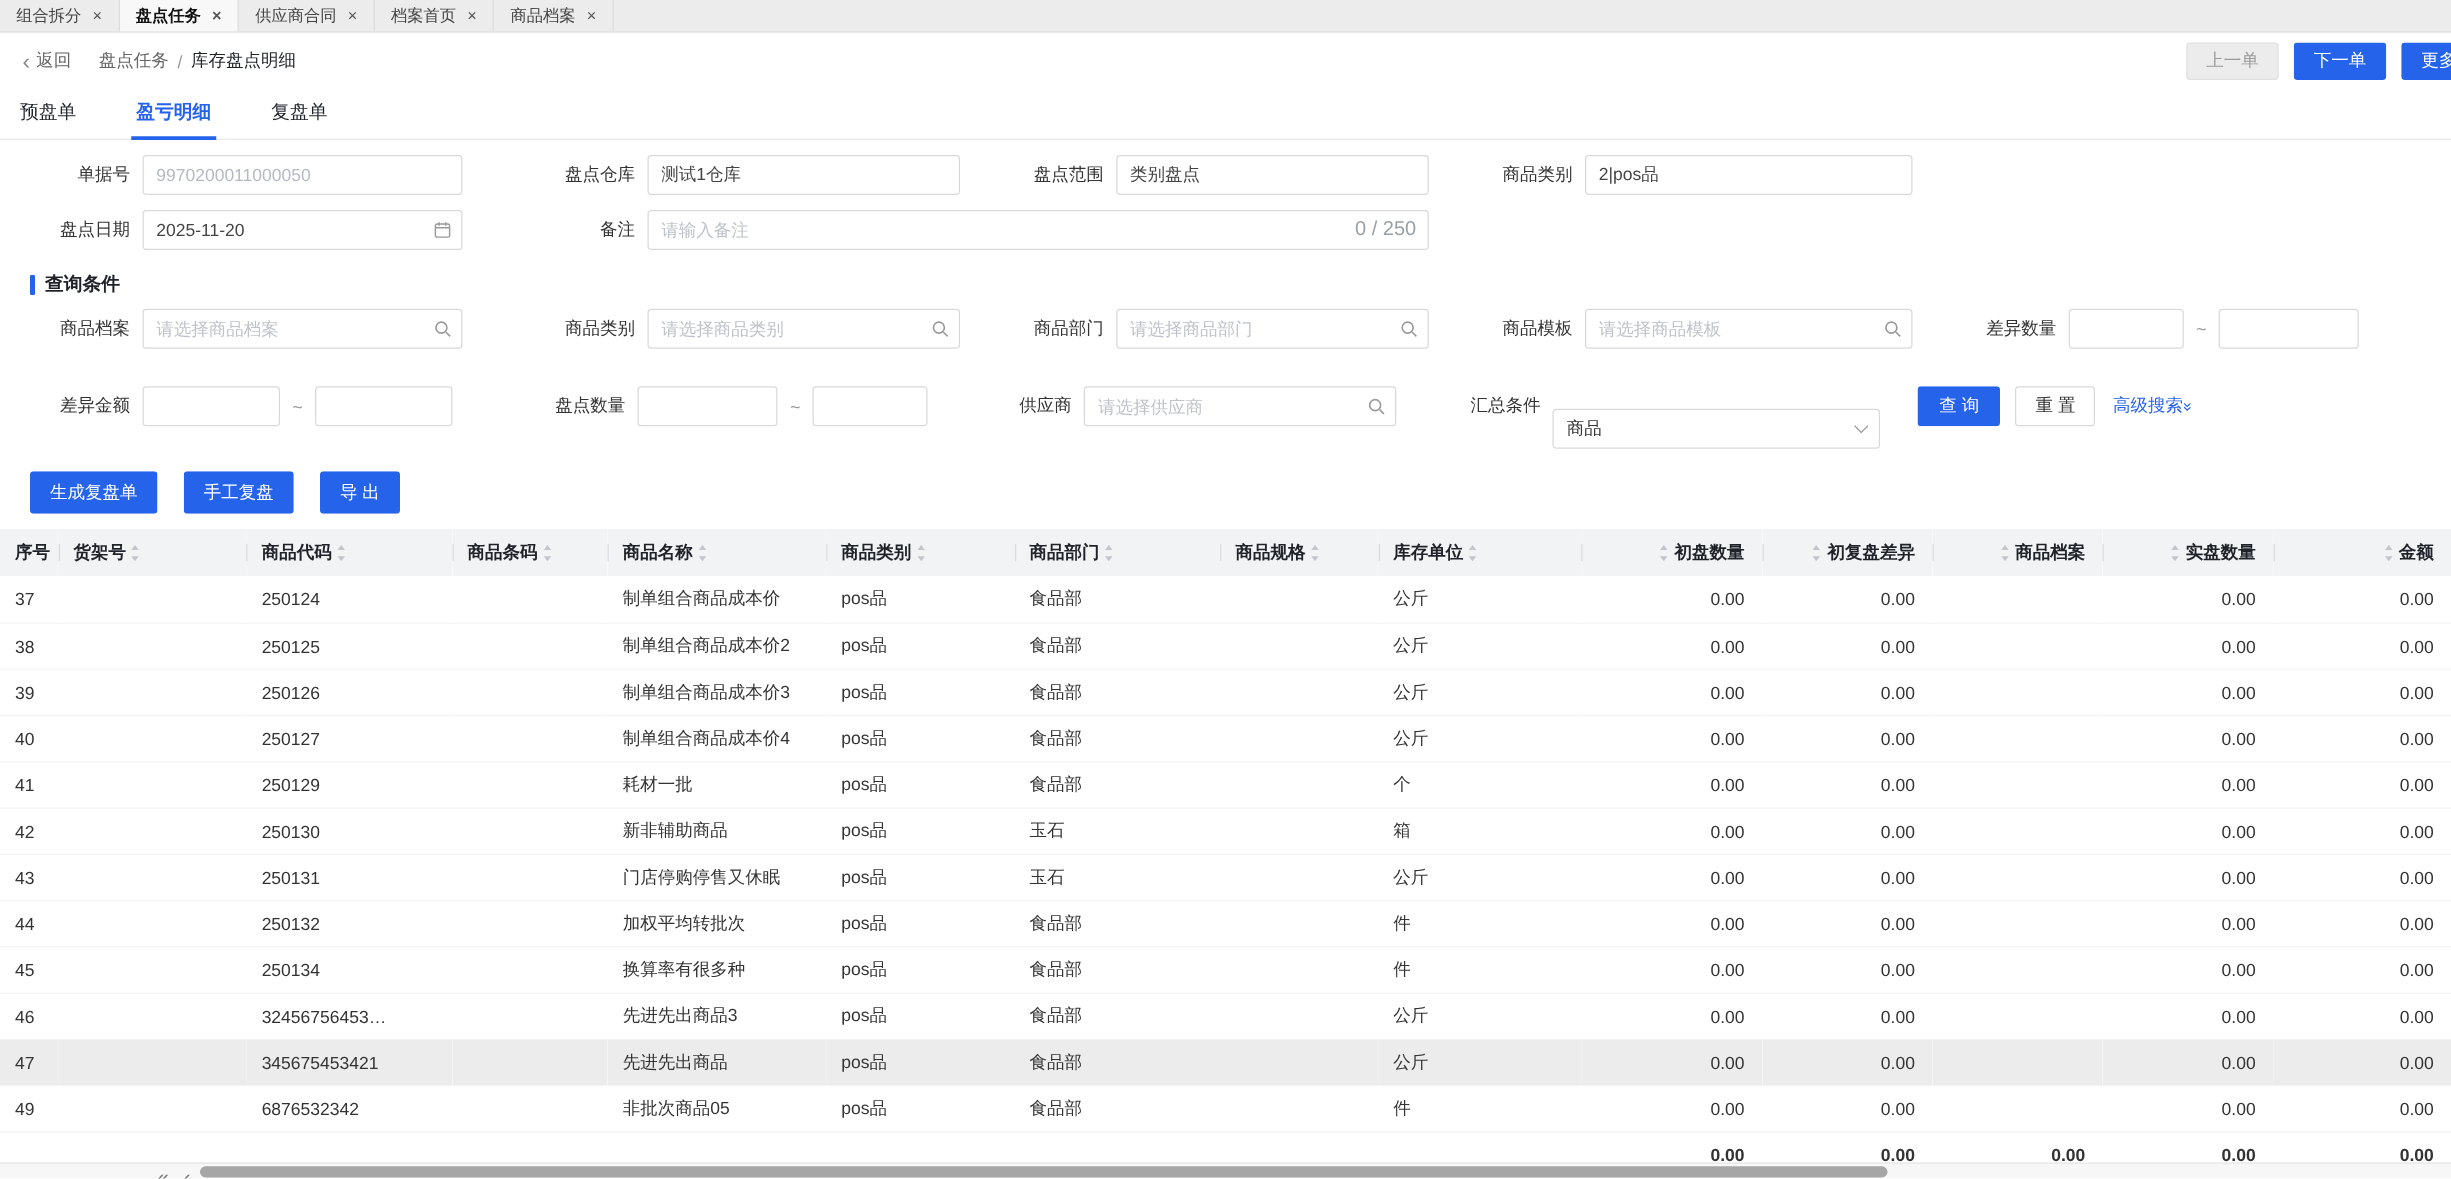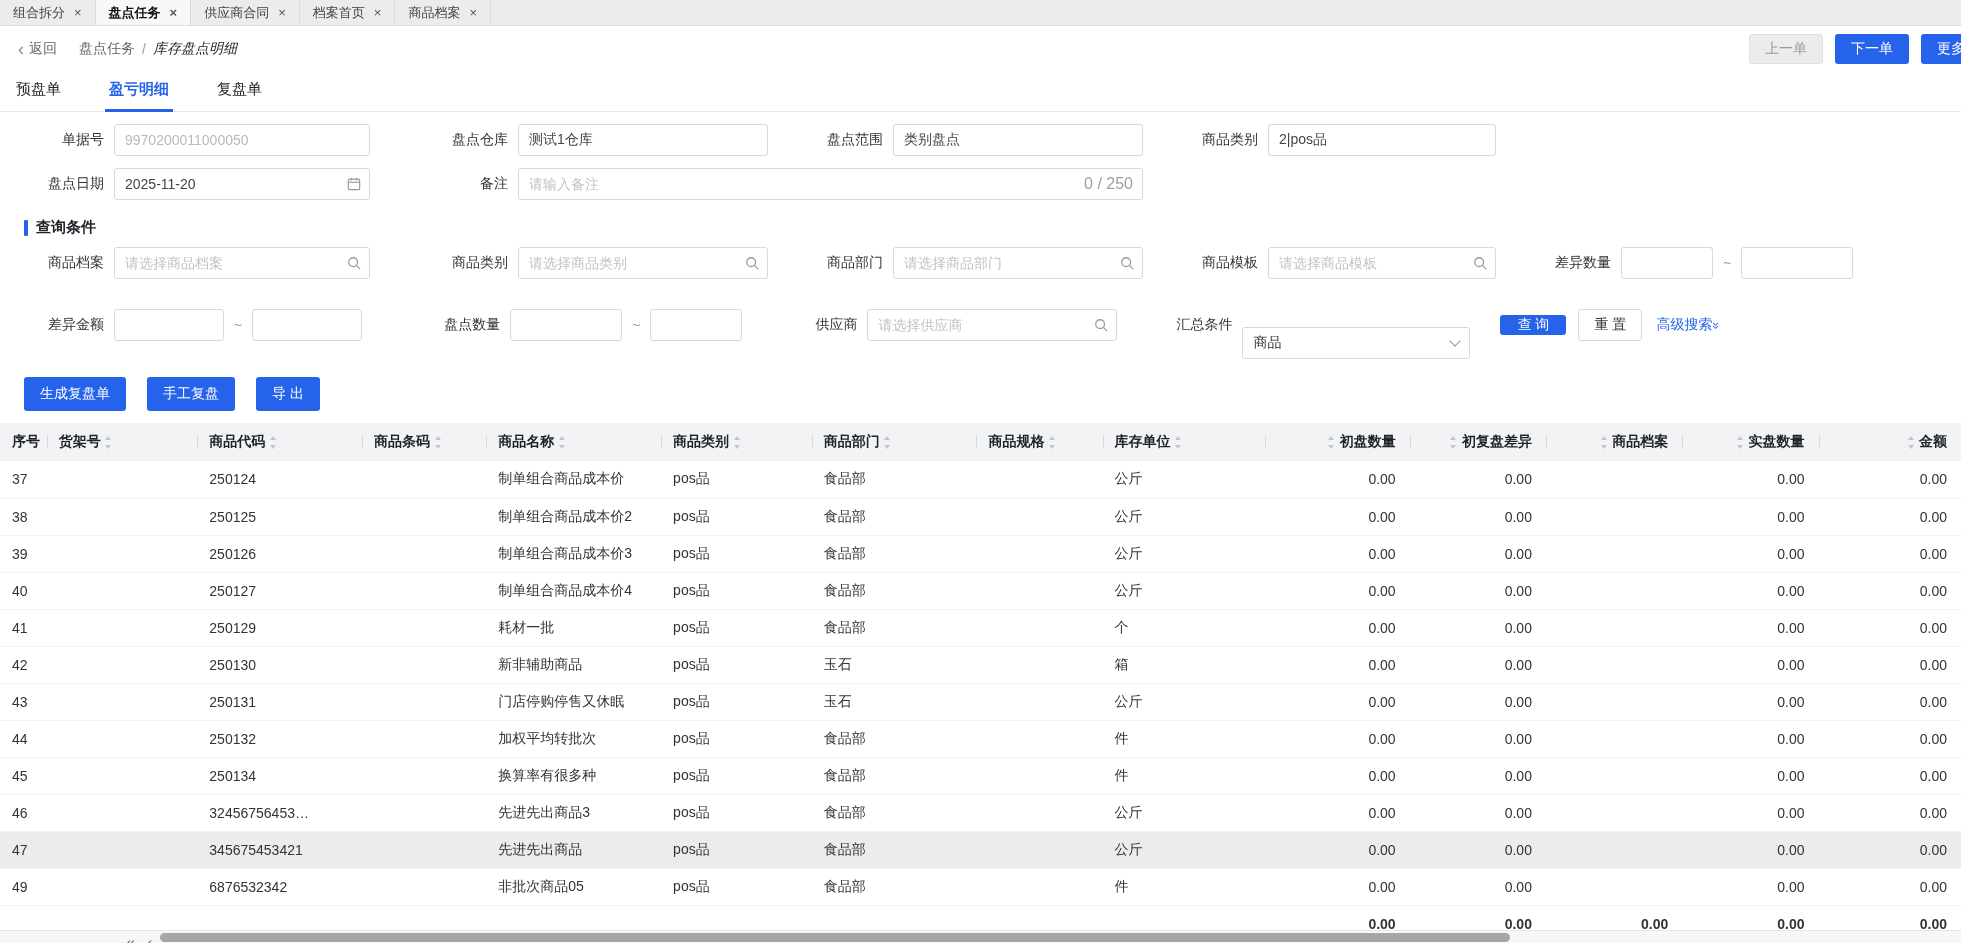--- a/index.html
+++ b/index.html
@@ -17,21 +17,21 @@
   .wintab .close { color: #555; font-size: 13px; line-height: 1; }
 
   
   .crumbbar { height: 46px; display: flex; align-items: center; justify-content: space-between; padding: 0 18px; }
   .crumb-left { display: flex; align-items: center; color: #666; }
   .back { display: flex; align-items: center; gap: 5px; color: #666; cursor: pointer; }
   .back .chev { font-size: 18px; line-height: 1; color: #888; }
   .crumb { margin-left: 22px; display: flex; align-items: center; gap: 7px; }
   .crumb .parent { color: #666; }
   .crumb .sep { color: #999; }
-  .crumb .current { color: #1f2329; font-style: italic; }
+  .crumb .current { color: #1f2329; }
   .crumb-right { display: flex; align-items: center; gap: 12px; margin-right: -38px; }
 
   .btn { height: 30px; padding: 0 15px; border-radius: 3px; font-size: 14px; display: inline-flex; align-items: center; justify-content: center; cursor: pointer; border: 1px solid transparent; white-space: nowrap; }
   .btn-disabled { background: #ececec; color: #9a9a9a; border-color: #e0e0e0; }
   .btn-primary { background: #2563eb; color: #fff; }
   .btn-plain { background: #fff; color: #333; border-color: #d9d9d9; }
 
   
   .pagetabs { display: flex; gap: 40px; padding: 0 12px; height: 40px; align-items: flex-end; border-bottom: 1px solid #e8e8e8; }
   .ptab { padding: 0 4px 10px; font-size: 15px; color: #1f2329; cursor: pointer; border-bottom: 3px solid transparent; margin-bottom: -1px; }
@@ -44,32 +44,32 @@
   .f-label { text-align: right; padding-right: 10px; color: #333; white-space: nowrap; }
   .lb90 { width: 90px; } .lb95 { width: 95px; } .lb68 { width: 68px; }
   .ml58 { margin-left: 58px; } .ml30 { margin-left: 30px; }
   .ibox { position: relative; display: flex; align-items: center; }
   .control { height: 32px; width: 100%; border: 1px solid #d9d9d9; border-radius: 3px; padding: 0 10px; font-size: 14px; color: #444; background: #fff; font-family: inherit; outline: none; }
   .control::placeholder { color: #bfc3c9; }
   .control.dim { color: #b5bac2; }
   .has-suffix .control { padding-right: 30px; }
   .suffix { position: absolute; right: 9px; display: flex; align-items: center; cursor: pointer; }
   .counter { position: absolute; right: 10px; color: #9aa0a6; font-size: 16px; pointer-events: none; }
-  .w256 { width: 256px; } .w250 { width: 250px; } .w262 { width: 228px; border-radius: 10px; } .w258 { width: 258px; }
+  .w256 { width: 256px; } .w250 { width: 250px; } .w262 { width: 262px; border-radius: 10px; } .w258 { width: 258px; }
   .w625 { width: 625px; } .w110 { width: 110px; } .w112 { width: 112px; } .w92 { width: 92px; }
   .tilde { margin: 0 10px; color: #999; }
   .select { display: flex; align-items: center; justify-content: space-between; cursor: pointer; margin-top: 36px; }
   .select .val { color: #333; }
   .chev-down { width: 8px; height: 8px; border-right: 1.5px solid #999; border-bottom: 1.5px solid #999; transform: rotate(45deg); margin-top: -4px; }
 
   
   .sec-title { display: flex; align-items: center; gap: 8px; padding: 6px 24px 10px; font-size: 15px; font-weight: bold; color: #1f2329; }
   .sec-title::before { content: ""; width: 4px; height: 16px; background: #2563eb; border-radius: 1px; }
   .query { padding: 0 24px; }
-  .btn-search { width: 66px; height: 20px; font-family: Liberation Serif, serif; }
+  .btn-search { width: 66px; height: 32px; }
   .btn-reset { width: 64px; height: 32px; }
   .link-adv { color: #2563eb; margin-left: 14px; cursor: pointer; display: inline-flex; align-items: center; gap: 1px; white-space: nowrap; }
   .adv-caret { display: inline-block; transform: rotate(90deg); font-size: 13px; }
 
   
   .actions { display: flex; gap: 21px; padding: 6px 24px 12px; }
   .actions .btn { height: 34px; }
 
   
   .tablewrap { width: 100%; }

